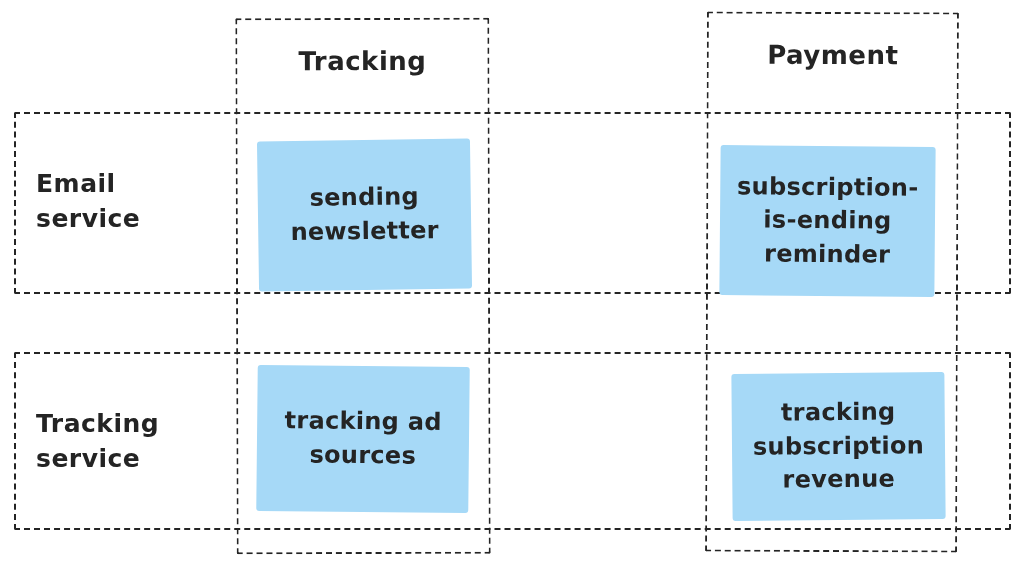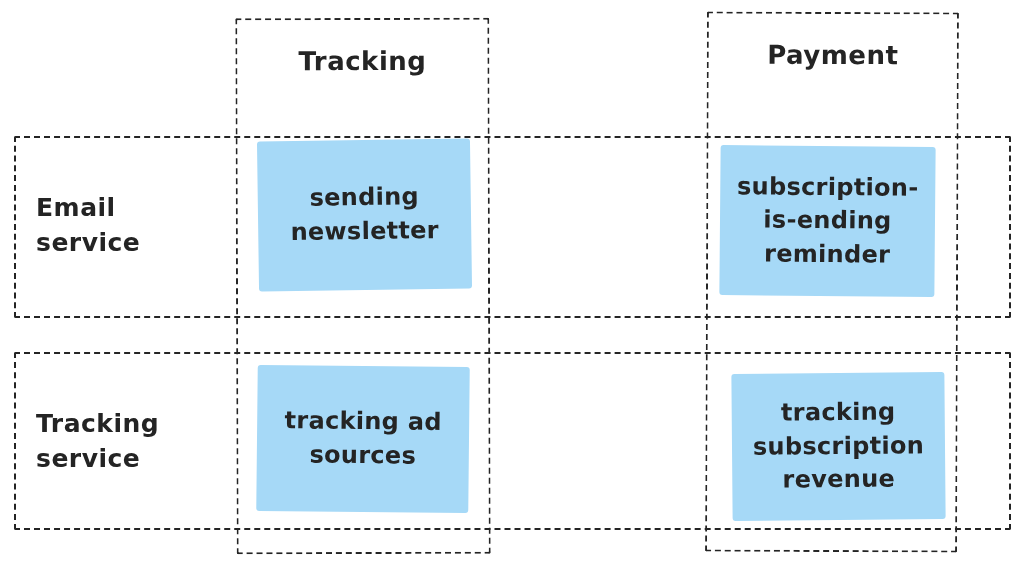--- a/index.html
+++ b/index.html
@@ -20,21 +20,21 @@
     border: 2.5px dashed var(--stroke, #2b2b2b);
     border-radius: 2px;
     background: transparent;
   }
 
   
   .col-marketing { left: 236px; top: 18px;  width: 254px; height: 536px; transform: rotate(-0.15deg); }
   .col-payment   { left: 706px; top: 12px;  width: 252px; height: 540px; transform: rotate(0.2deg); }
 
   
-  .row-email     { left: 14px;  top: 136px; width: 997px; height: 182px; }
+  .row-email     { left: 14px;  top: 112px; width: 997px; height: 182px; }
   .row-tracking  { left: 14px;  top: 352px; width: 997px; height: 178px; }
 
   .col-label {
     position: absolute;
     top: 26px; left: 0; right: 0;
     text-align: center;
     font-size: 26px;
     font-weight: 600;
     letter-spacing: 0.5px;
   }

